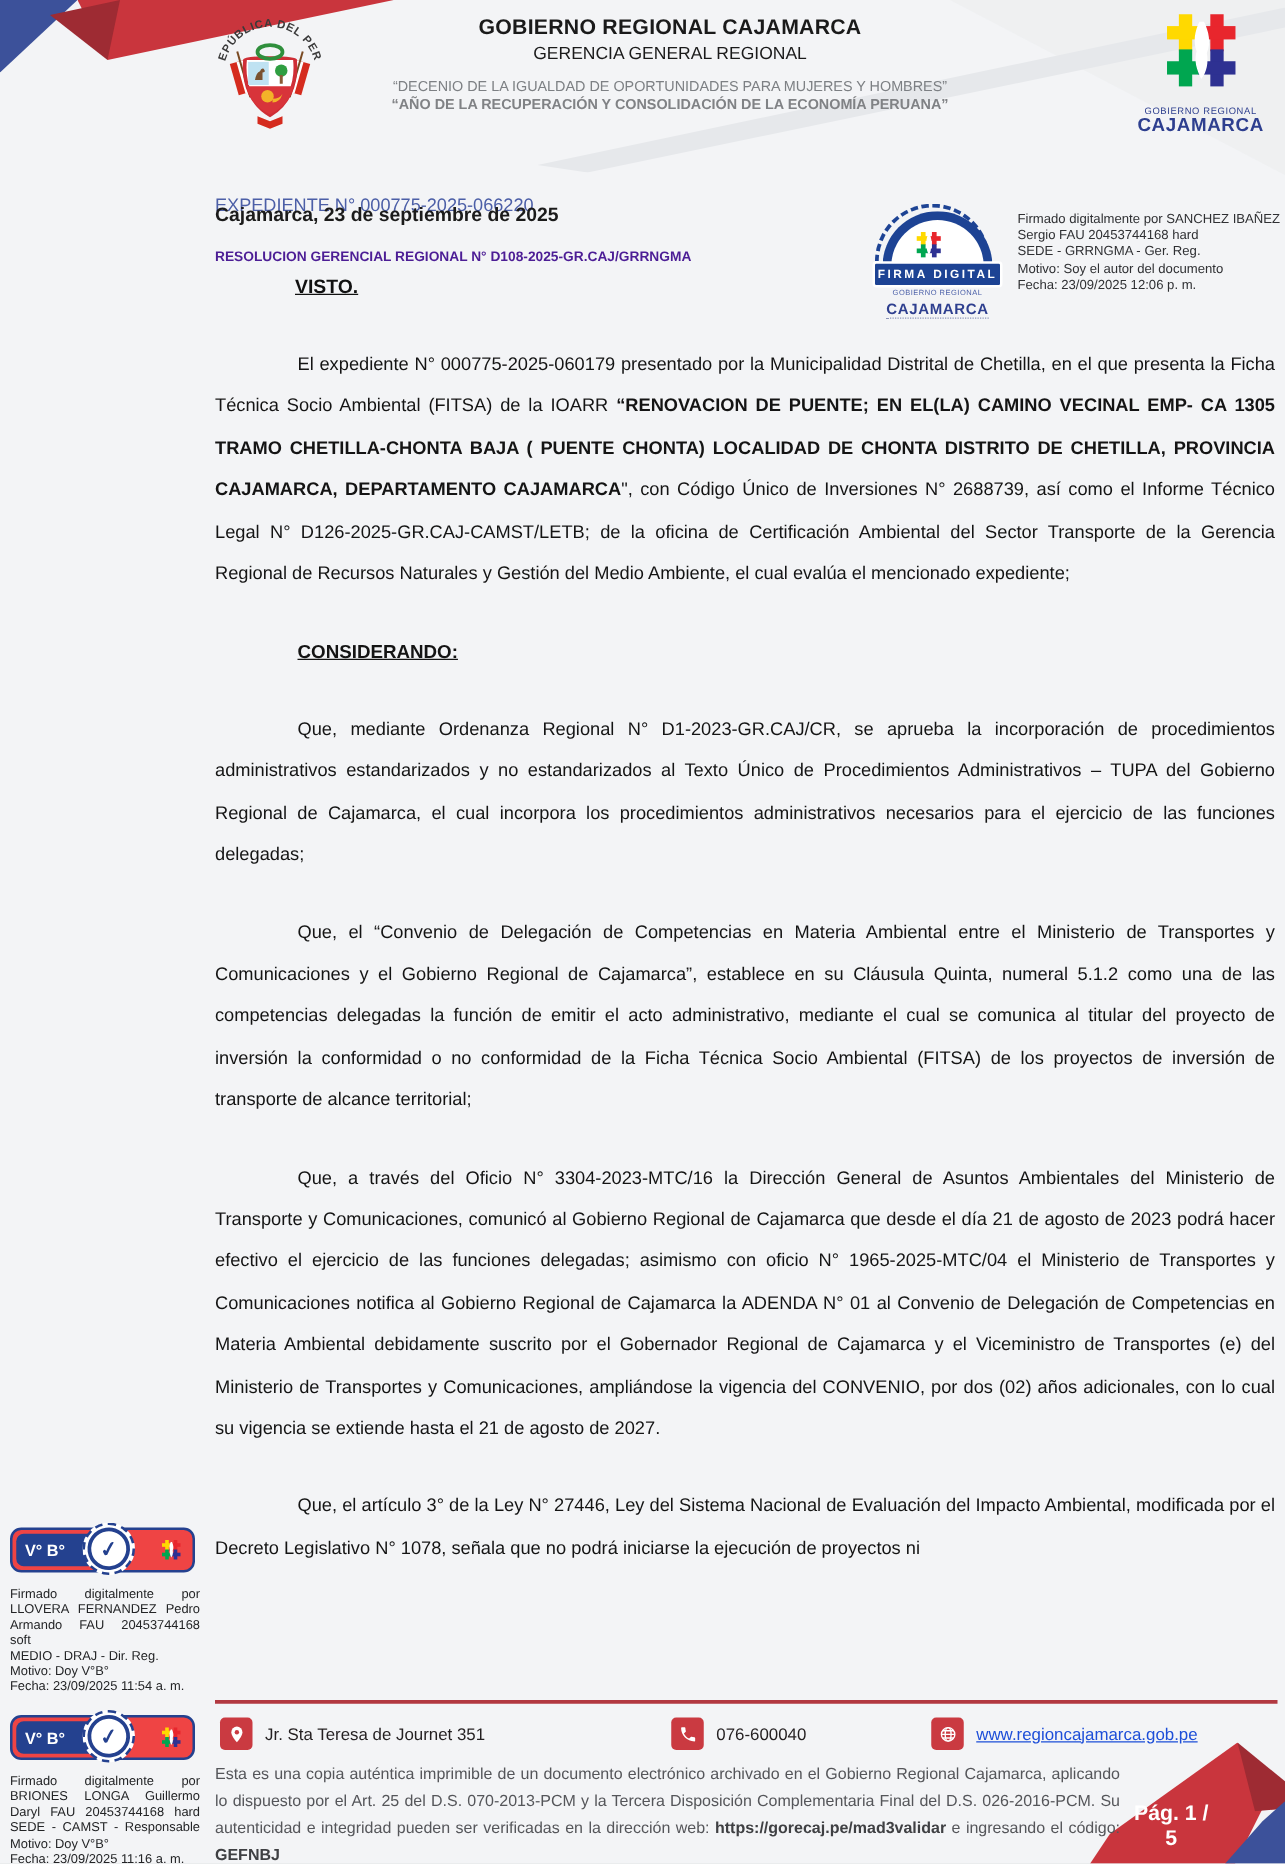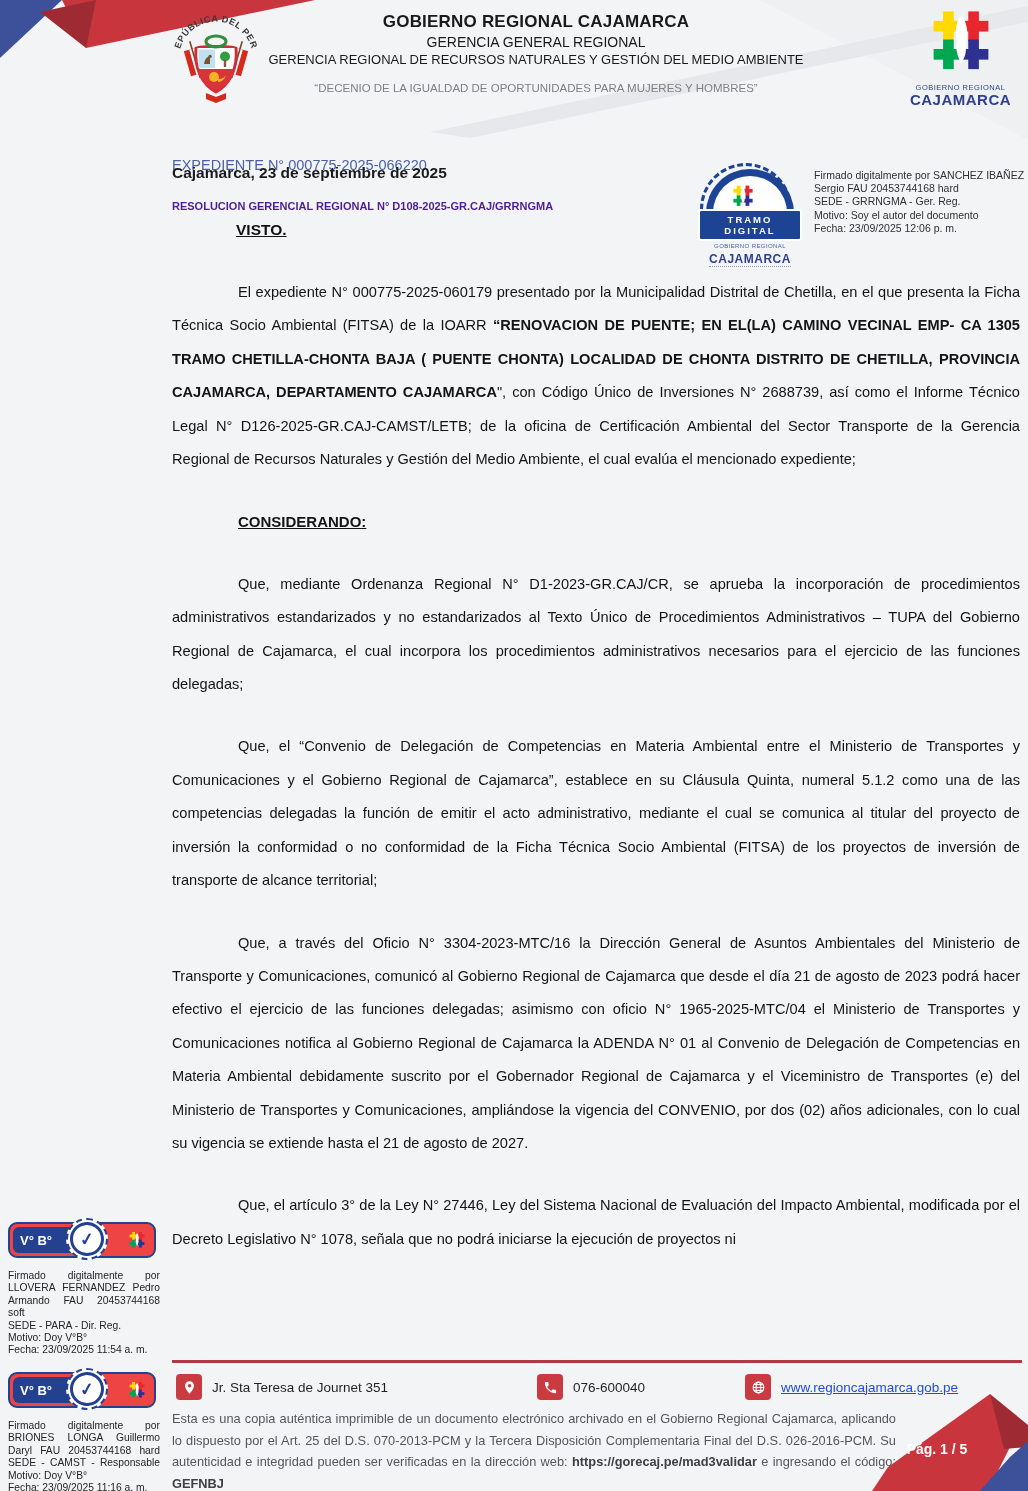--- a/index.html
+++ b/index.html
@@ -73,21 +73,21 @@
 
   
   .f-line{position:absolute;left:172px;top:1360px;width:850px;height:2.5px;background:#b23941;z-index:2;}
   .contact{position:absolute;top:1374px;display:flex;align-items:center;z-index:2;}
   .c1{left:176px;} .c2{left:537px;} .c3{left:745px;}
   .c-icon{width:26px;height:26px;background:#ca3a41;border-radius:4px;display:flex;align-items:center;justify-content:center;flex:0 0 auto;}
   .c-label{margin-left:10px;font-size:13.5px;color:#231f20;}
   .c-link{margin-left:10px;font-size:13.5px;color:#1d4ed8;text-decoration:underline;cursor:pointer;}
   .legal{position:absolute;left:172px;top:1408px;width:724px;font-size:12.8px;line-height:21.5px;color:#55565a;text-align:justify;z-index:2;}
   .legal .seg-b{color:#3f4043;}
-  .pag{position:absolute;left:905px;top:1441px;width:64px;text-align:center;font-size:14px;font-weight:bold;color:#fff;z-index:3;}
+  .pag{position:absolute;left:905px;top:1441px;width:64px;text-align:center;font-size:17px;font-weight:bold;color:#fff;z-index:3;}
 </style>
 </head>
 <body>
 
 <svg width="0" height="0" style="position:absolute">
   <defs>
     <symbol id="cross-logo" viewBox="0 0 100 100">
       <rect x="25.8" y="10" width="14.4" height="40" fill="#ffd900"></rect>
       <rect x="13" y="22.8" width="40" height="14.4" fill="#ffd900"></rect>
       <rect x="59.8" y="10" width="14.4" height="40" fill="#e8262d"></rect>
@@ -145,23 +145,23 @@
       <circle cx="46" cy="71" r="5" fill="#f3b229"></circle>
       <path d="M50 73 q6 0 8-4 q-2 7-8 7 Z" fill="#f3b229"></path>
       <ellipse cx="48" cy="35.5" rx="10" ry="5.5" fill="none" stroke="#2f8f3c" stroke-width="3"></ellipse>
       <path d="M38 87 L48 91 L58 87 L58 93 L48 97 L38 93 Z" fill="#d52b1e"></path>
     </svg>
   </div>
 
   <div class="h-center">
     <div class="h-org">GOBIERNO REGIONAL CAJAMARCA</div>
     <div class="h-sub1">GERENCIA GENERAL REGIONAL</div>
-    <div class="h-sub2">GERENCIA REGIONAL DE RECURSOS NATURALES Y GESTIÓN DEL MEDIO AMBIENTE</div>
     <div class="h-mottos">
       <div class="h-motto1">“DECENIO DE LA IGUALDAD DE OPORTUNIDADES PARA MUJERES Y HOMBRES”</div>
+      <div class="h-motto2">“AÑO DE LA RECUPERACIÓN Y CONSOLIDACIÓN DE LA ECONOMÍA PERUANA”</div>
     </div>
   </div>
 
   <div class="logo-caj">
     <svg width="74" height="74" viewBox="0 0 100 100">
         <use href="#cross-logo"></use>
       </svg>
     <div class="l1">GOBIERNO REGIONAL</div>
     <div class="l2">CAJAMARCA</div>
   </div>
@@ -173,21 +173,21 @@
     <div class="visto">VISTO.</div>
   </div>
 
   <div class="firma-block">
     <div class="firma-badge">
       <div class="arch">
         <svg class="cross" width="26" height="26" viewBox="0 0 100 100">
             <use href="#cross-logo"></use>
           </svg>
       </div>
-      <div class="firma-label">TRAMO DIGITAL</div>
+      <div class="firma-label">FIRMA DIGITAL</div>
       <div class="firma-org1">GOBIERNO REGIONAL</div>
       <div><span class="firma-org2">CAJAMARCA</span></div>
     </div>
     <div class="firma-text">
         <div>Firmado digitalmente por SANCHEZ IBAÑEZ</div>
         <div>Sergio FAU 20453744168 hard</div>
         <div>SEDE - GRRNGMA - Ger. Reg.</div>
         <div>Motivo: Soy el autor del documento</div>
         <div>Fecha: 23/09/2025 12:06 p. m.</div>
       </div>
@@ -210,21 +210,21 @@
       </div>
       <svg class="vb-cross" width="20" height="20" viewBox="0 0 100 100">
           <use href="#cross-logo"></use>
         </svg>
     </div>
     <div class="stamp-lines">
         <div>Firmado digitalmente por</div>
         <div>LLOVERA FERNANDEZ Pedro</div>
         <div>Armando FAU 20453744168</div>
         <div>soft</div>
-        <div>SEDE - PARA - Dir. Reg.</div>
+        <div>MEDIO - DRAJ - Dir. Reg.</div>
         <div>Motivo: Doy V°B°</div>
         <div>Fecha: 23/09/2025 11:54 a. m.</div>
       </div>
   </div>
 
   <div class="stamp stamp-2">
     <div class="vb-pill">
       <div class="vb-left">V° B°</div>
       <div class="vb-badge">
         <div class="vb-badge-inner">✓</div>

